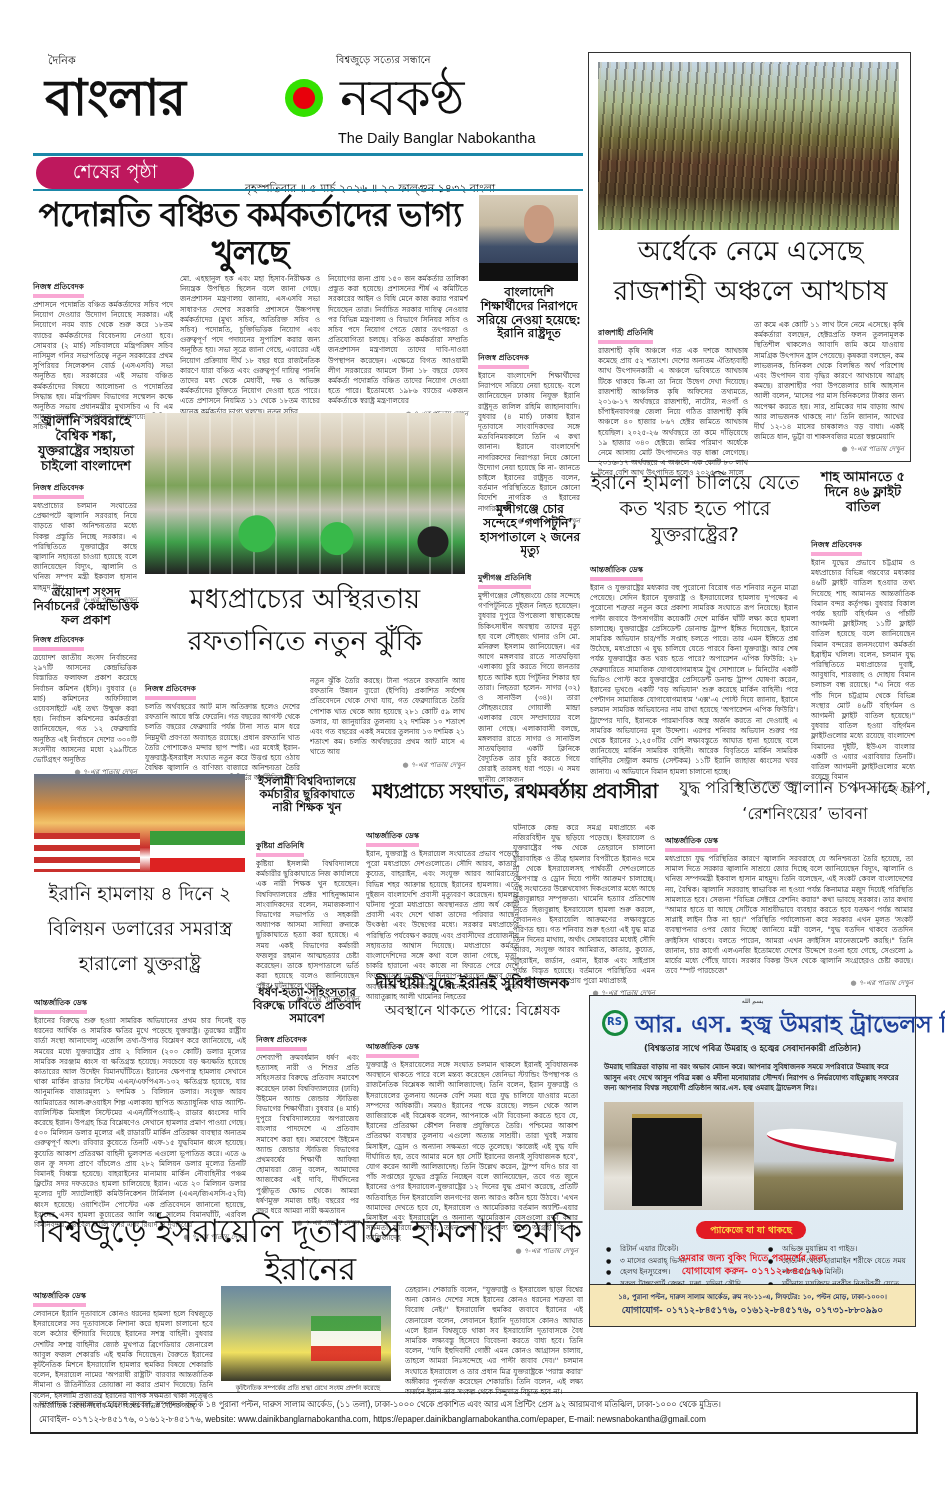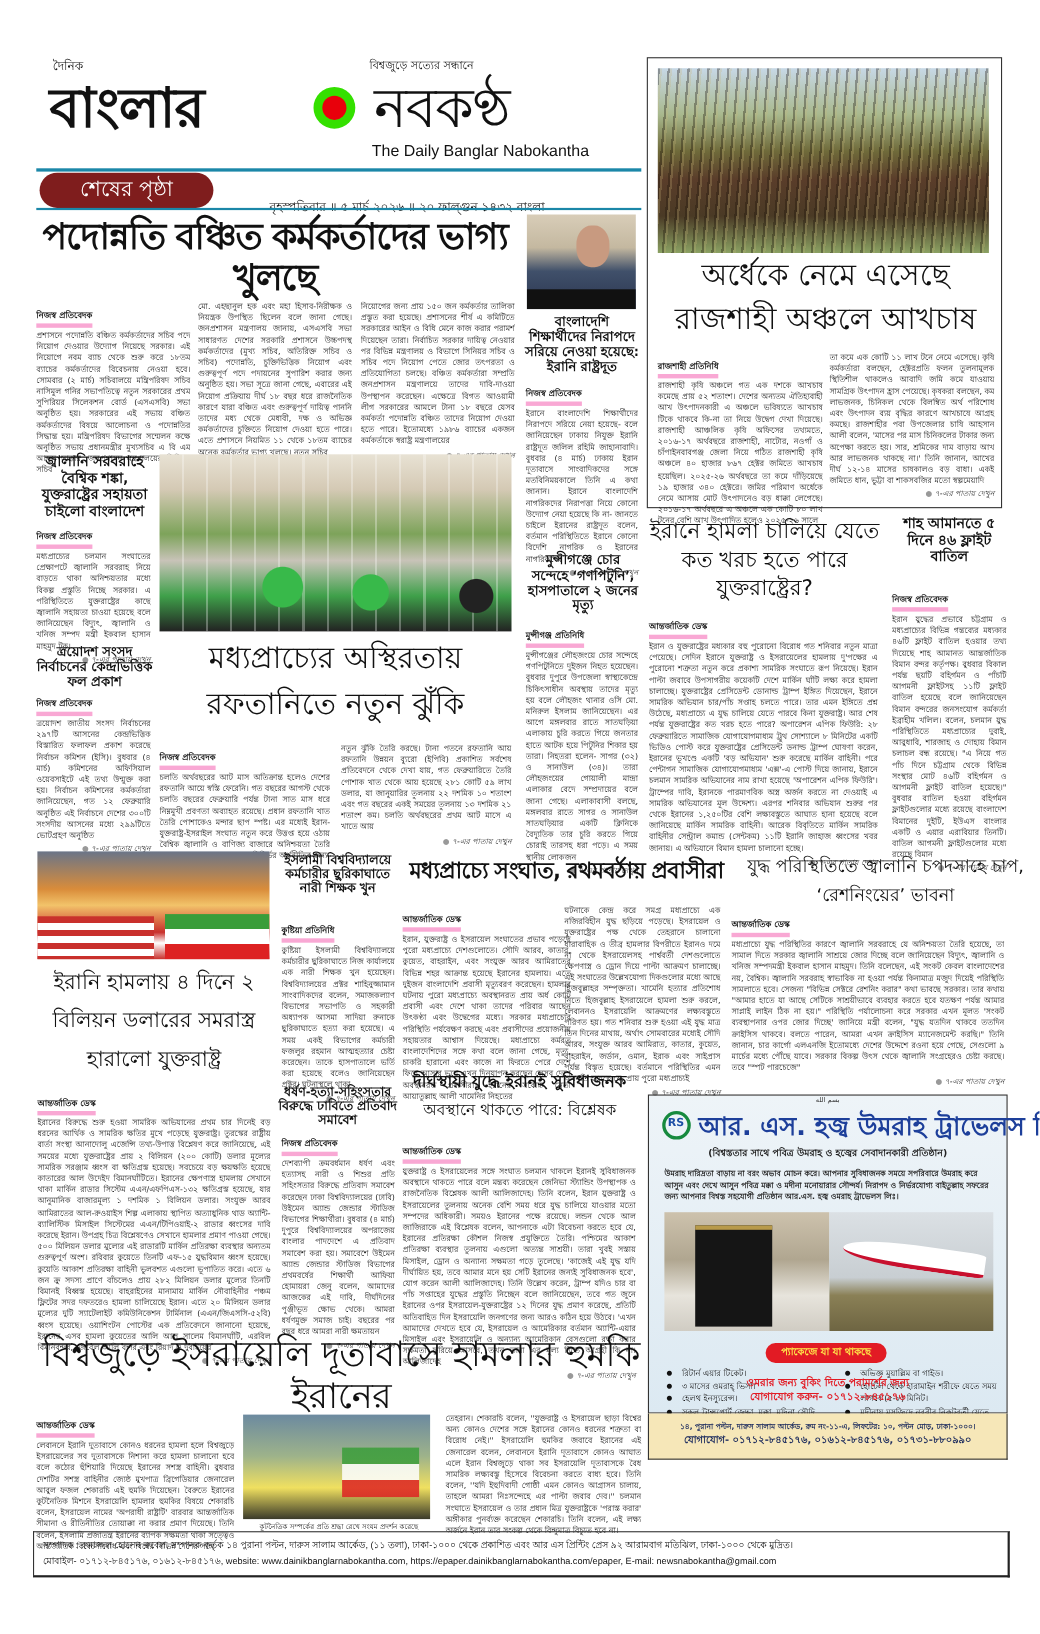--- a/index.html
+++ b/index.html
@@ -16,21 +16,21 @@
 
   
   #masthead-small-left { left: 48px; top: 52px; font-size: 11px; }
   #masthead-small-right { left: 336px; top: 52px; font-size: 10px; }
   #masthead-title-left { left: 45px; top: 60px; font-size: 50px; font-weight: 900; letter-spacing: -1px; }
   #masthead-title-right { left: 340px; top: 60px; font-size: 50px; font-weight: 400; letter-spacing: -1px; }
   #logo-circle { left: 285px; top: 79px; width: 38px; height: 38px; border-radius: 50%; background: #34e000; }
   #logo-circle::after { content: ""; position: absolute; left: 8px; top: 8px; width: 22px; height: 22px; border-radius: 50%; background: #e8000b; }
   #masthead-english { left: 338px; top: 130px; font-family: "Liberation Sans", sans-serif; font-size: 14.5px; color: #111; }
   #rule-top { left: 33px; top: 153px; width: 550px; height: 3px; background: #1b87a8; }
-  #section-tab { left: 36px; top: 157px; width: 158px; height: 32px; border-radius: 16px; background: #7f1d1d; color: #fff; font-size: 19px; display: flex; align-items: center; justify-content: center; }
+  #section-tab { left: 36px; top: 157px; width: 158px; height: 32px; border-radius: 16px; background: #be185d; color: #fff; font-size: 19px; display: flex; align-items: center; justify-content: center; }
   #dateline { left: 245px; top: 165px; font-size: 11px; margin-top: 15px; }
   #rule-bottom { left: 33px; top: 189px; width: 550px; height: 2px; background: #1b87a8; }
 
   
   .sugarcane { background: linear-gradient(180deg, #c7d8e6 0%, #a9b98e 25%, #6f6a3a 45%, #5a3d2a 60%, #4a3a25 80%, #8ba163 100%); }
   .sugarcane::before { content: ""; position: absolute; inset: 0; background: repeating-linear-gradient(95deg, rgba(30,20,10,0.35) 0 2px, rgba(200,180,120,0.25) 2px 4px, transparent 4px 9px); }
   .factory { background: linear-gradient(180deg, #e8e2d4 0%, #d4c9b4 20%, #7da35a 45%, #c8c3b8 60%, #3fa04a 80%, #222 100%); }
   .factory::before { content: ""; position: absolute; inset: 0; background: radial-gradient(circle at 35% 75%, #38b94a 0 18px, transparent 19px), radial-gradient(circle at 60% 78%, #38b94a 0 16px, transparent 17px), radial-gradient(circle at 90% 80%, #222 0 15px, transparent 16px), repeating-linear-gradient(90deg, transparent 0 20px, rgba(255,255,255,0.3) 20px 22px); }
   .ambassador { background: linear-gradient(180deg, #d8cdb8 0%, #c4b8a0 35%, #40506a 60%, #2b3550 100%); }
   .ambassador::before { content: ""; position: absolute; left: 45px; top: 10px; width: 30px; height: 38px; border-radius: 45%; background: #c89a80; }

